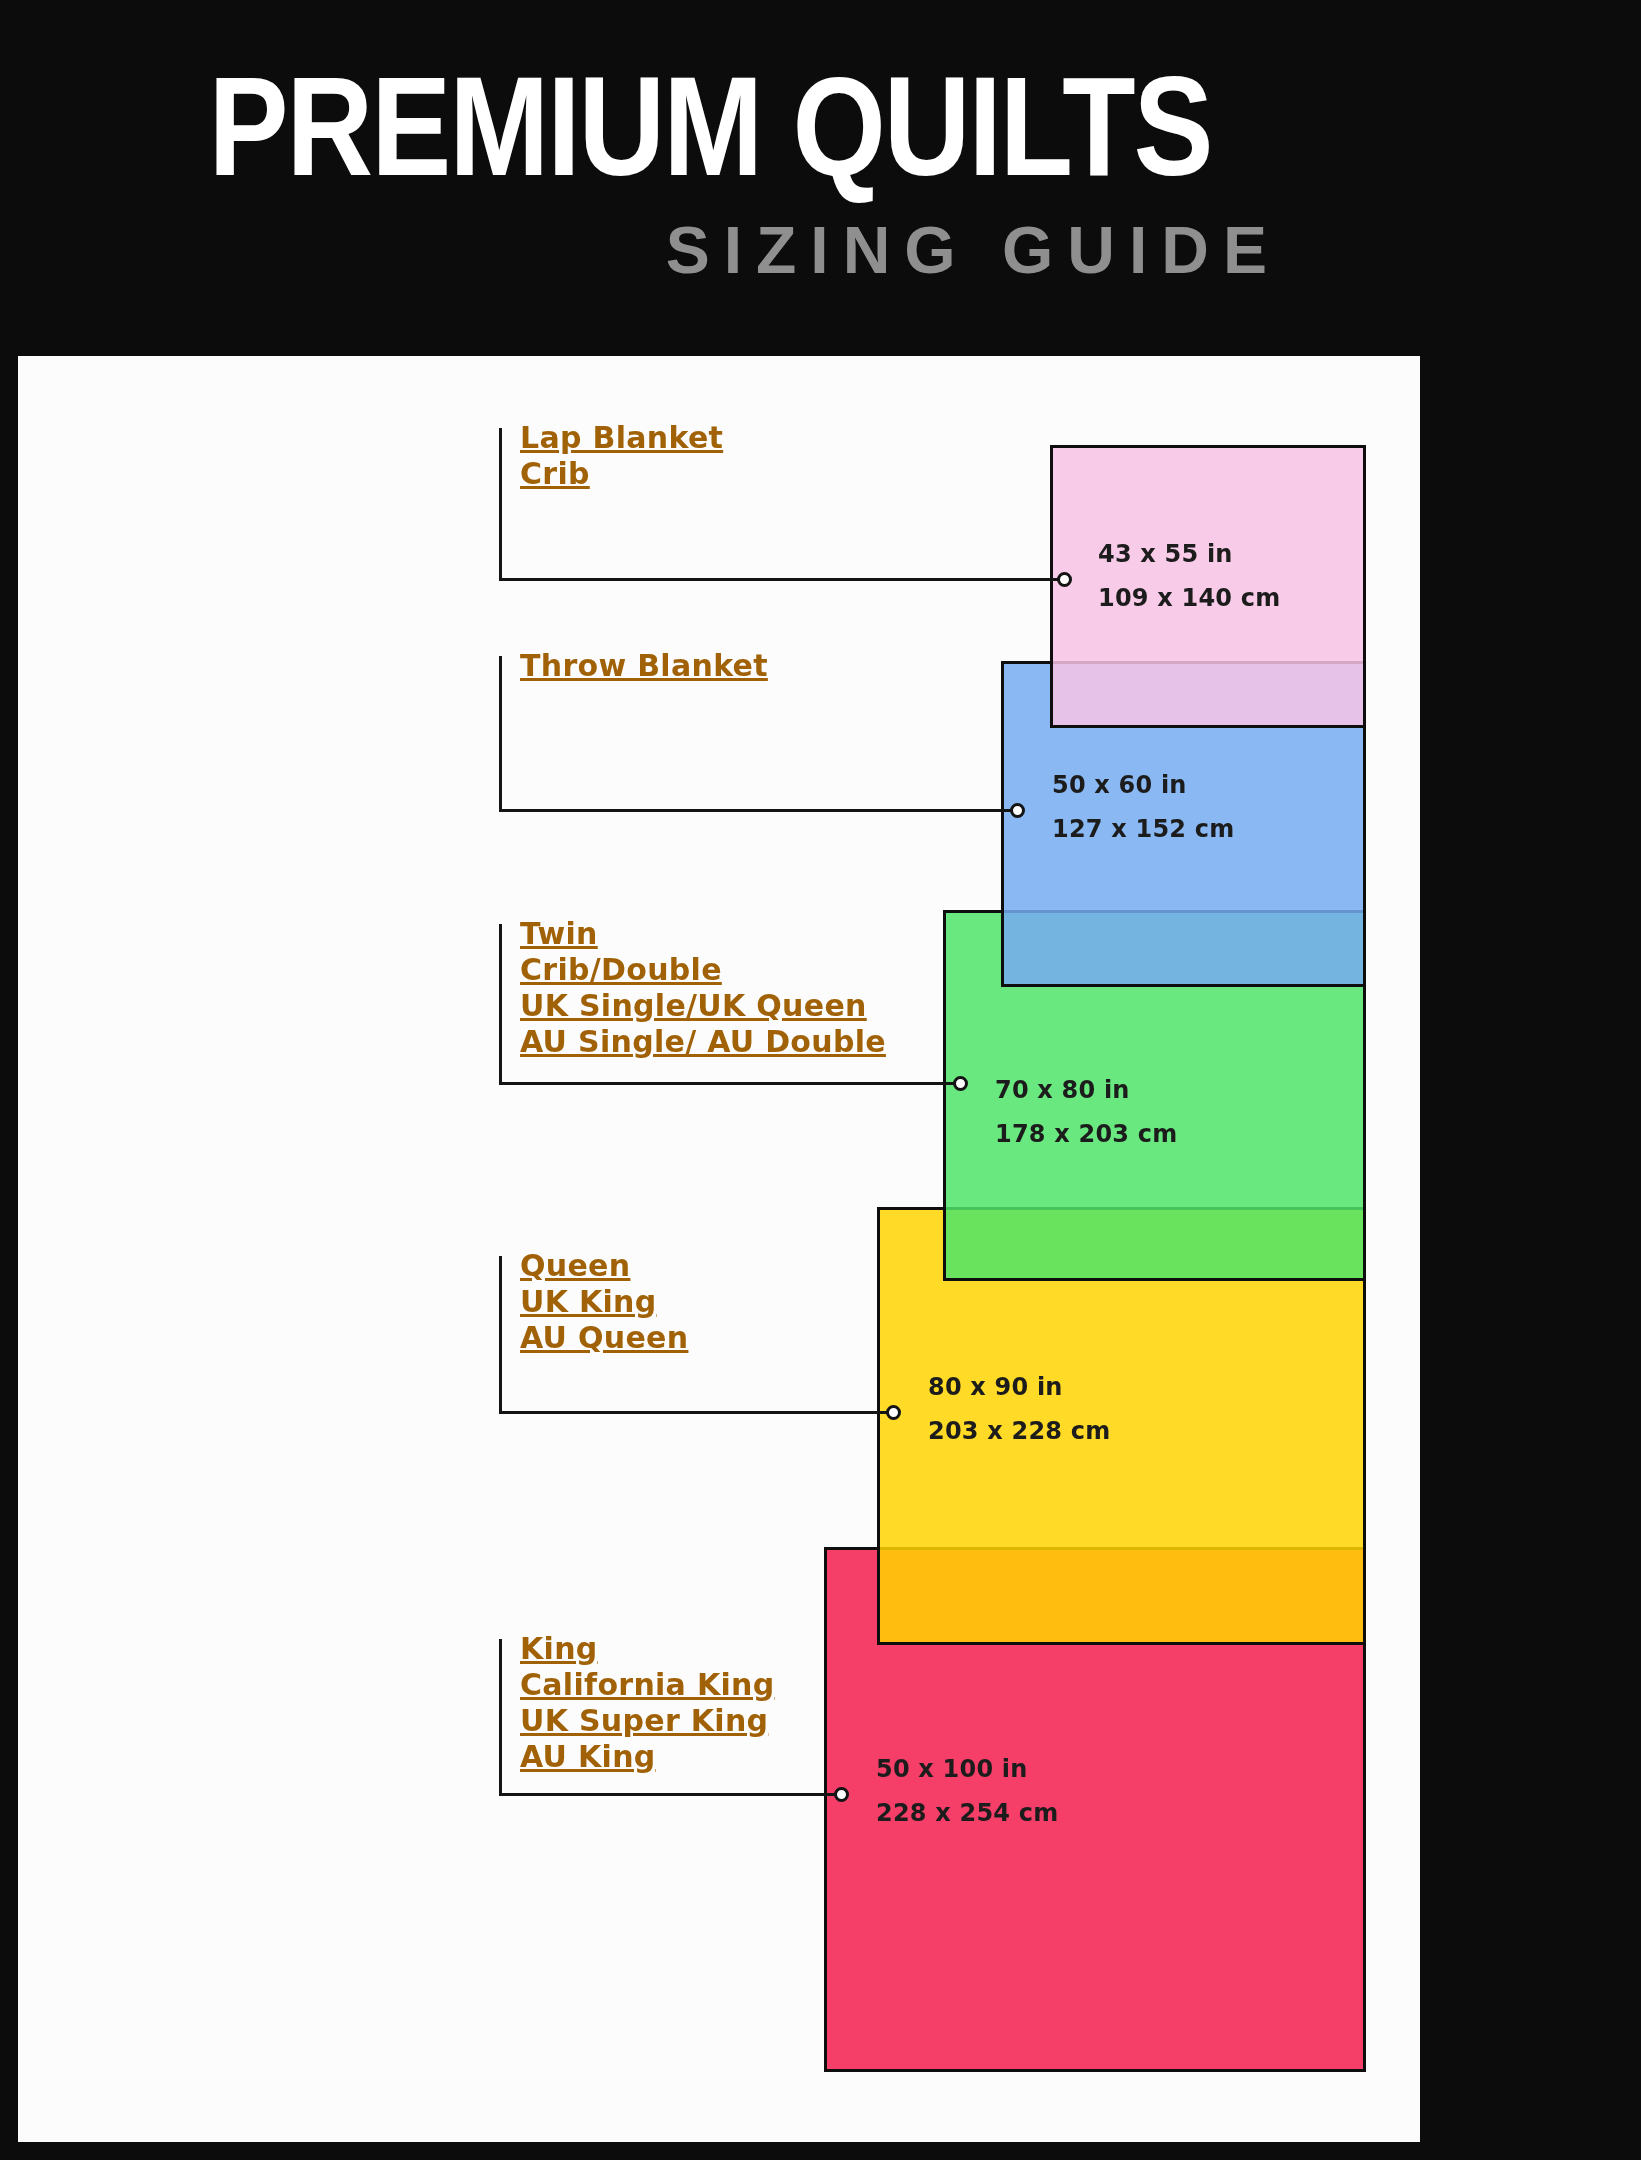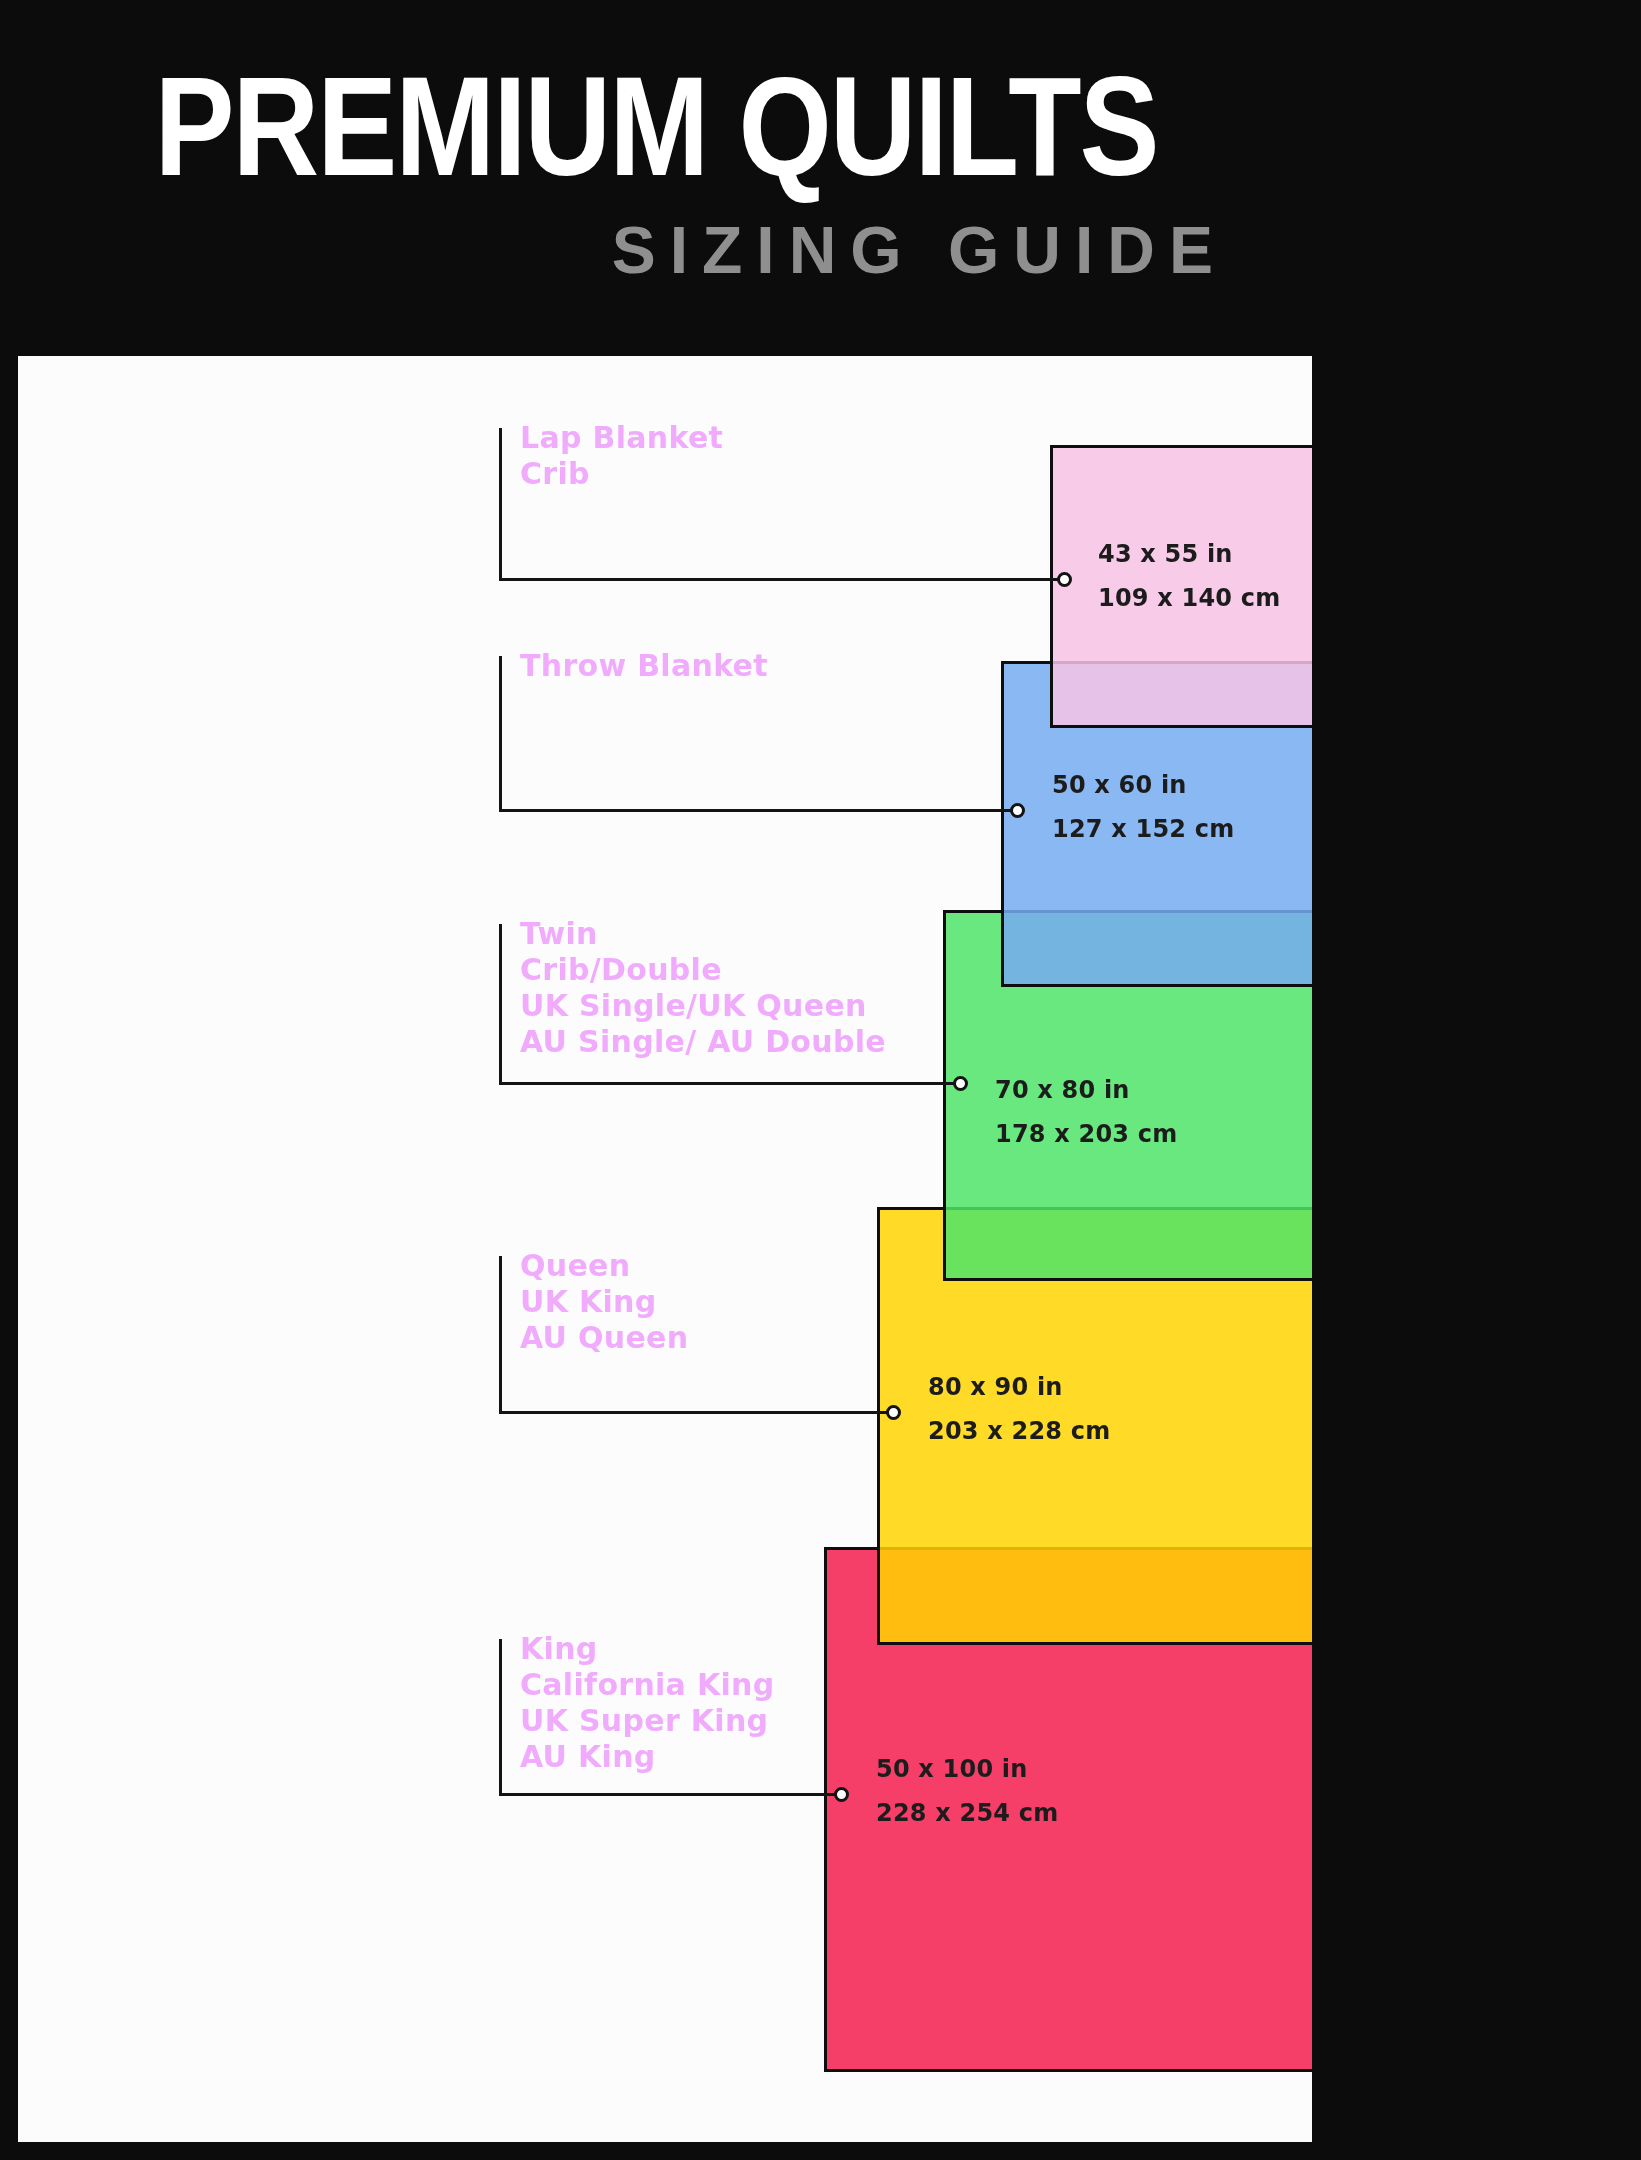--- a/index.html
+++ b/index.html
@@ -1,16 +1,16 @@
 <!DOCTYPE html>
 <html><head>
 <meta charset="utf-8">
 <style>
   html,body{margin:0;padding:0;background:#0c0c0c;}
-  .page{position:relative;width:1312px;height:2160px;background:#0c0c0c;overflow:hidden;
+  .page{position:relative;width:1420px;height:2160px;background:#0c0c0c;overflow:hidden;
         font-family:"DejaVu Sans",sans-serif;}
   .panel{position:absolute;left:18px;top:356px;width:1605px;height:1786px;background:#fcfcfc;}
 
   
   .header{position:absolute;top:0;left:50%;transform:translateX(-50%);width:1150px;height:356px;}
   .title{position:absolute;top:44px;left:0;width:100%;text-align:center;color:#ffffff;
          font-family:"Liberation Sans",sans-serif;font-weight:bold;font-size:120px;
          letter-spacing:-2px;transform:scaleY(1.18);transform-origin:center top;white-space:nowrap;}
   .subtitle{position:absolute;top:212px;right:4px;color:#8f8f8f;
             font-family:"Liberation Sans",sans-serif;font-weight:bold;font-size:66px;
@@ -19,21 +19,21 @@
   
   .rect{position:absolute;border:3px solid #0e0e0e;box-sizing:border-box;}
   .rect .fill{position:absolute;left:0;top:0;right:0;bottom:0;opacity:0.85;}
   .rect-king {left:824px; top:1547px;width:542px;height:525px;}
   .rect-queen{left:877px; top:1207px;width:489px;height:438px;}
   .rect-twin {left:943px; top:910px; width:423px;height:371px;}
   .rect-throw{left:1001px;top:661px; width:365px;height:326px;}
   .rect-lap  {left:1050px;top:445px; width:316px;height:283px;}
 
   
-  .cat{position:absolute;font-size:30px;font-weight:bold;color:#f0abfc;line-height:36px;letter-spacing:0.3px;}
+  .cat{position:absolute;font-size:30px;font-weight:bold;color:#a16207;line-height:36px;letter-spacing:0.3px;text-decoration:underline;}
   .vline{position:absolute;width:3px;background:#141414;}
   .hline{position:absolute;height:3px;background:#141414;}
   .dot{position:absolute;width:9px;height:9px;border:3px solid #141414;border-radius:50%;background:#ffffff;}
   .size{position:absolute;font-size:24px;font-weight:600;color:#1c1c1c;line-height:44px;letter-spacing:0.2px;}
 </style>
 </head>
 <body>
 
 <div class="page">
 

